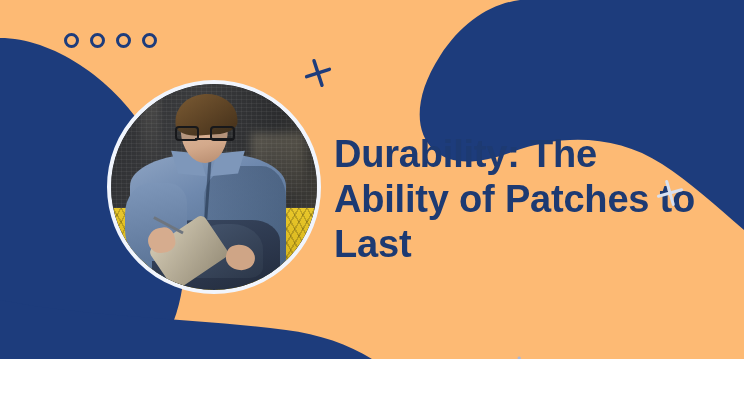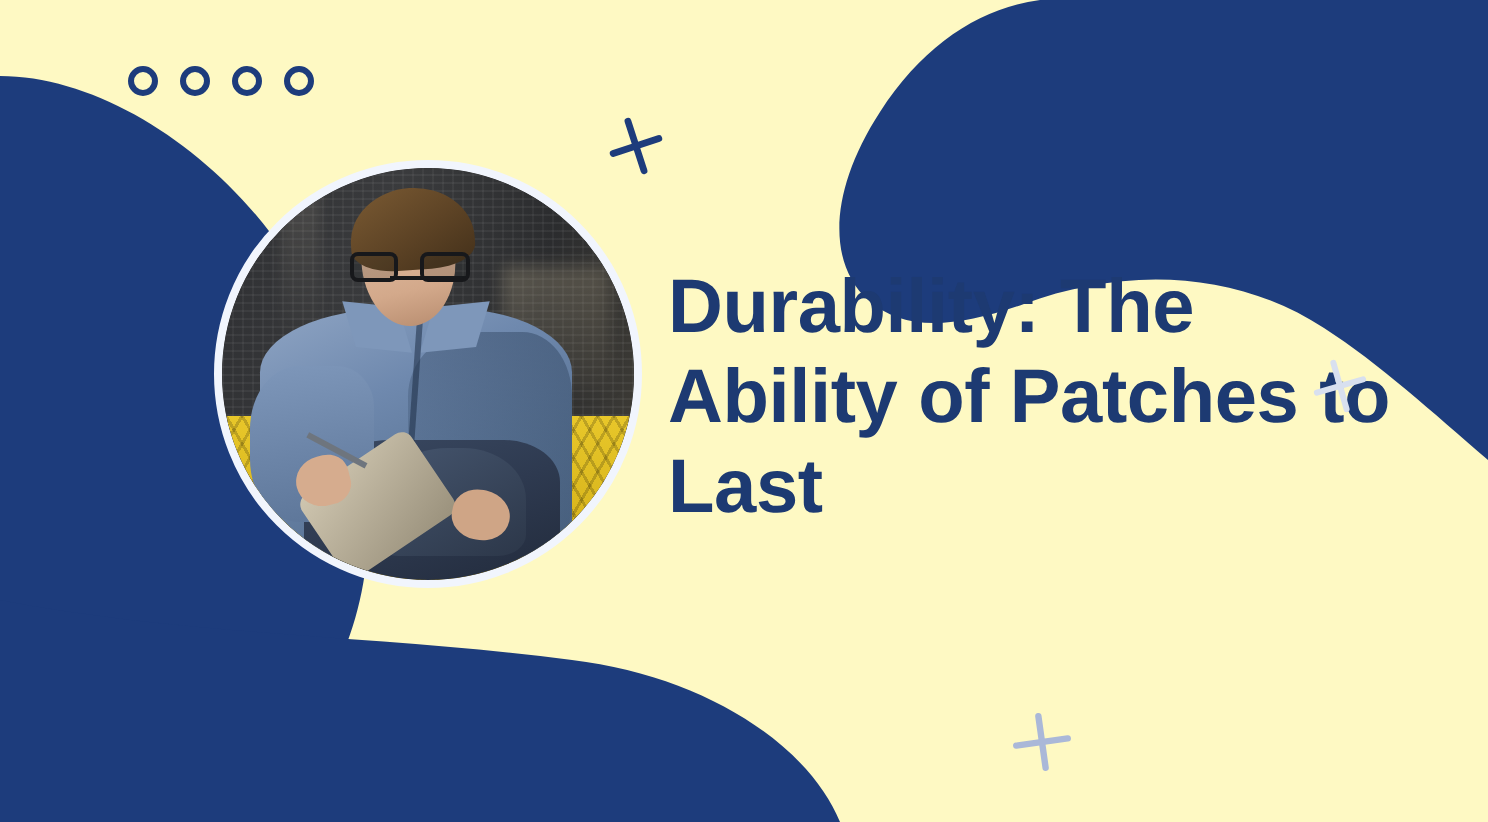--- a/index.html
+++ b/index.html
@@ -3,23 +3,23 @@
 <meta charset="utf-8">
 <style>
   html, body {
     margin: 0;
     padding: 0;
     background: #ffffff;
   }
   #canvas {
     position: relative;
     width: 744px;
-    height: 411px;
+    height: 359px;
     overflow: hidden;
-    background: #fef9c3;
+    background: #fdba74;
     font-family: "Liberation Sans", sans-serif;
   }
   .layer {
     position: absolute;
     top: 0; left: 0;
     width: 744px;
     height: 411px;
   }
   svg.layer { display: block; }
 

